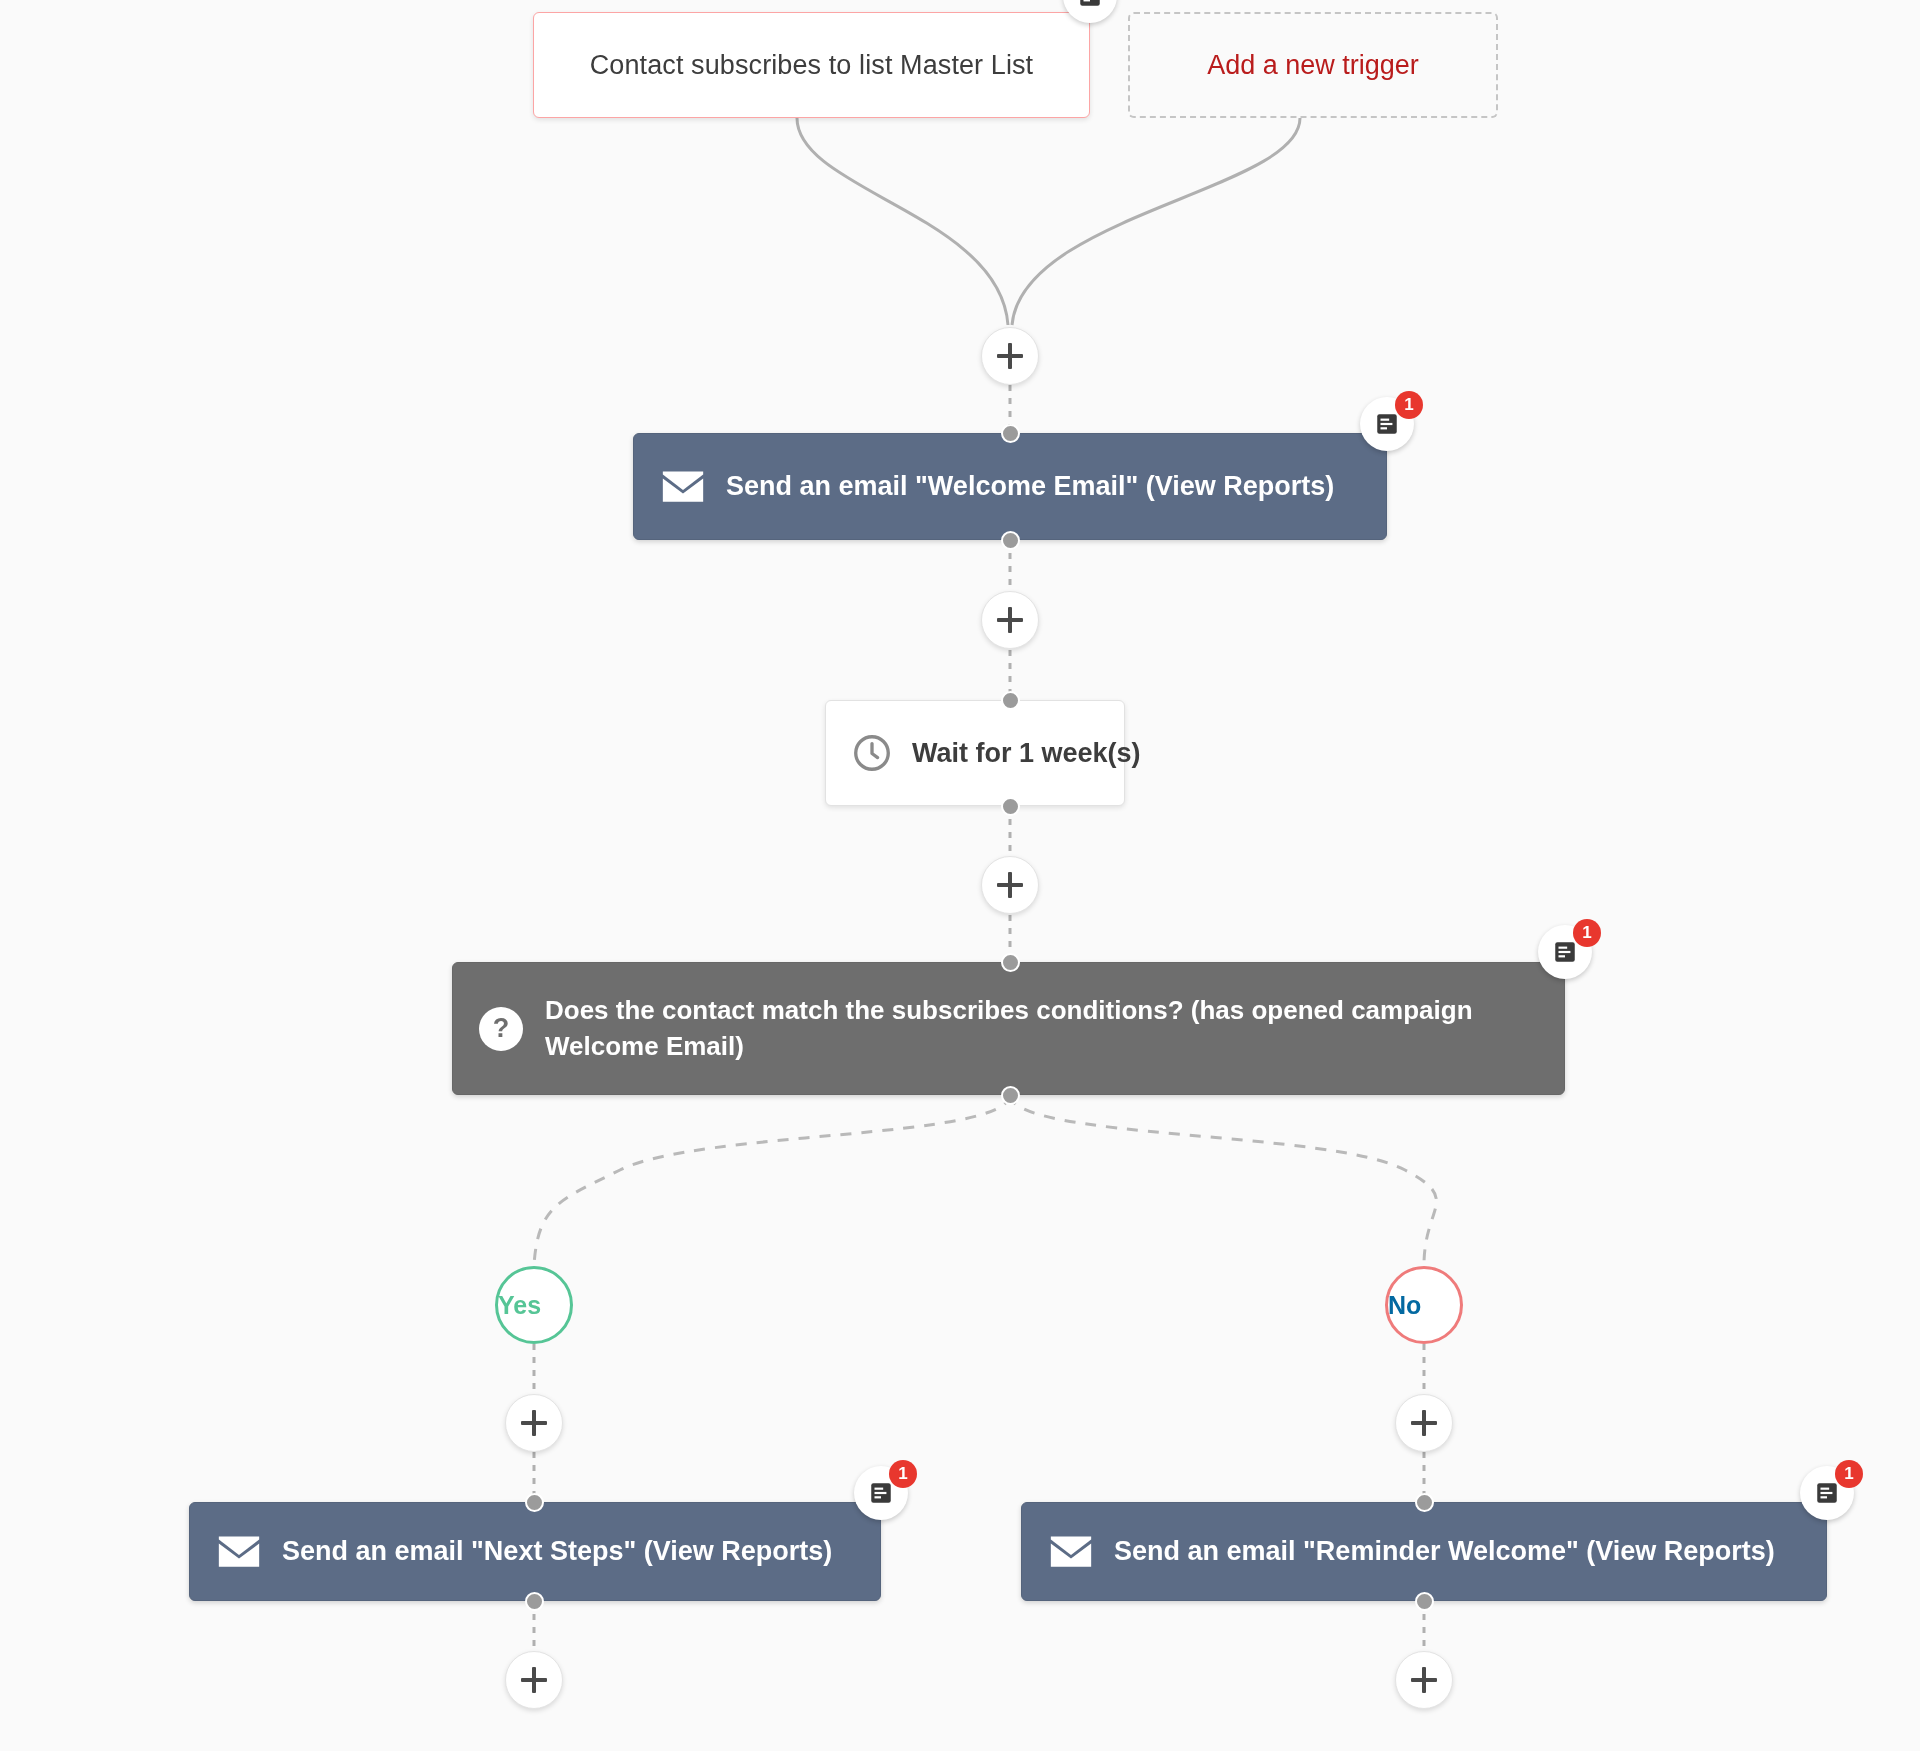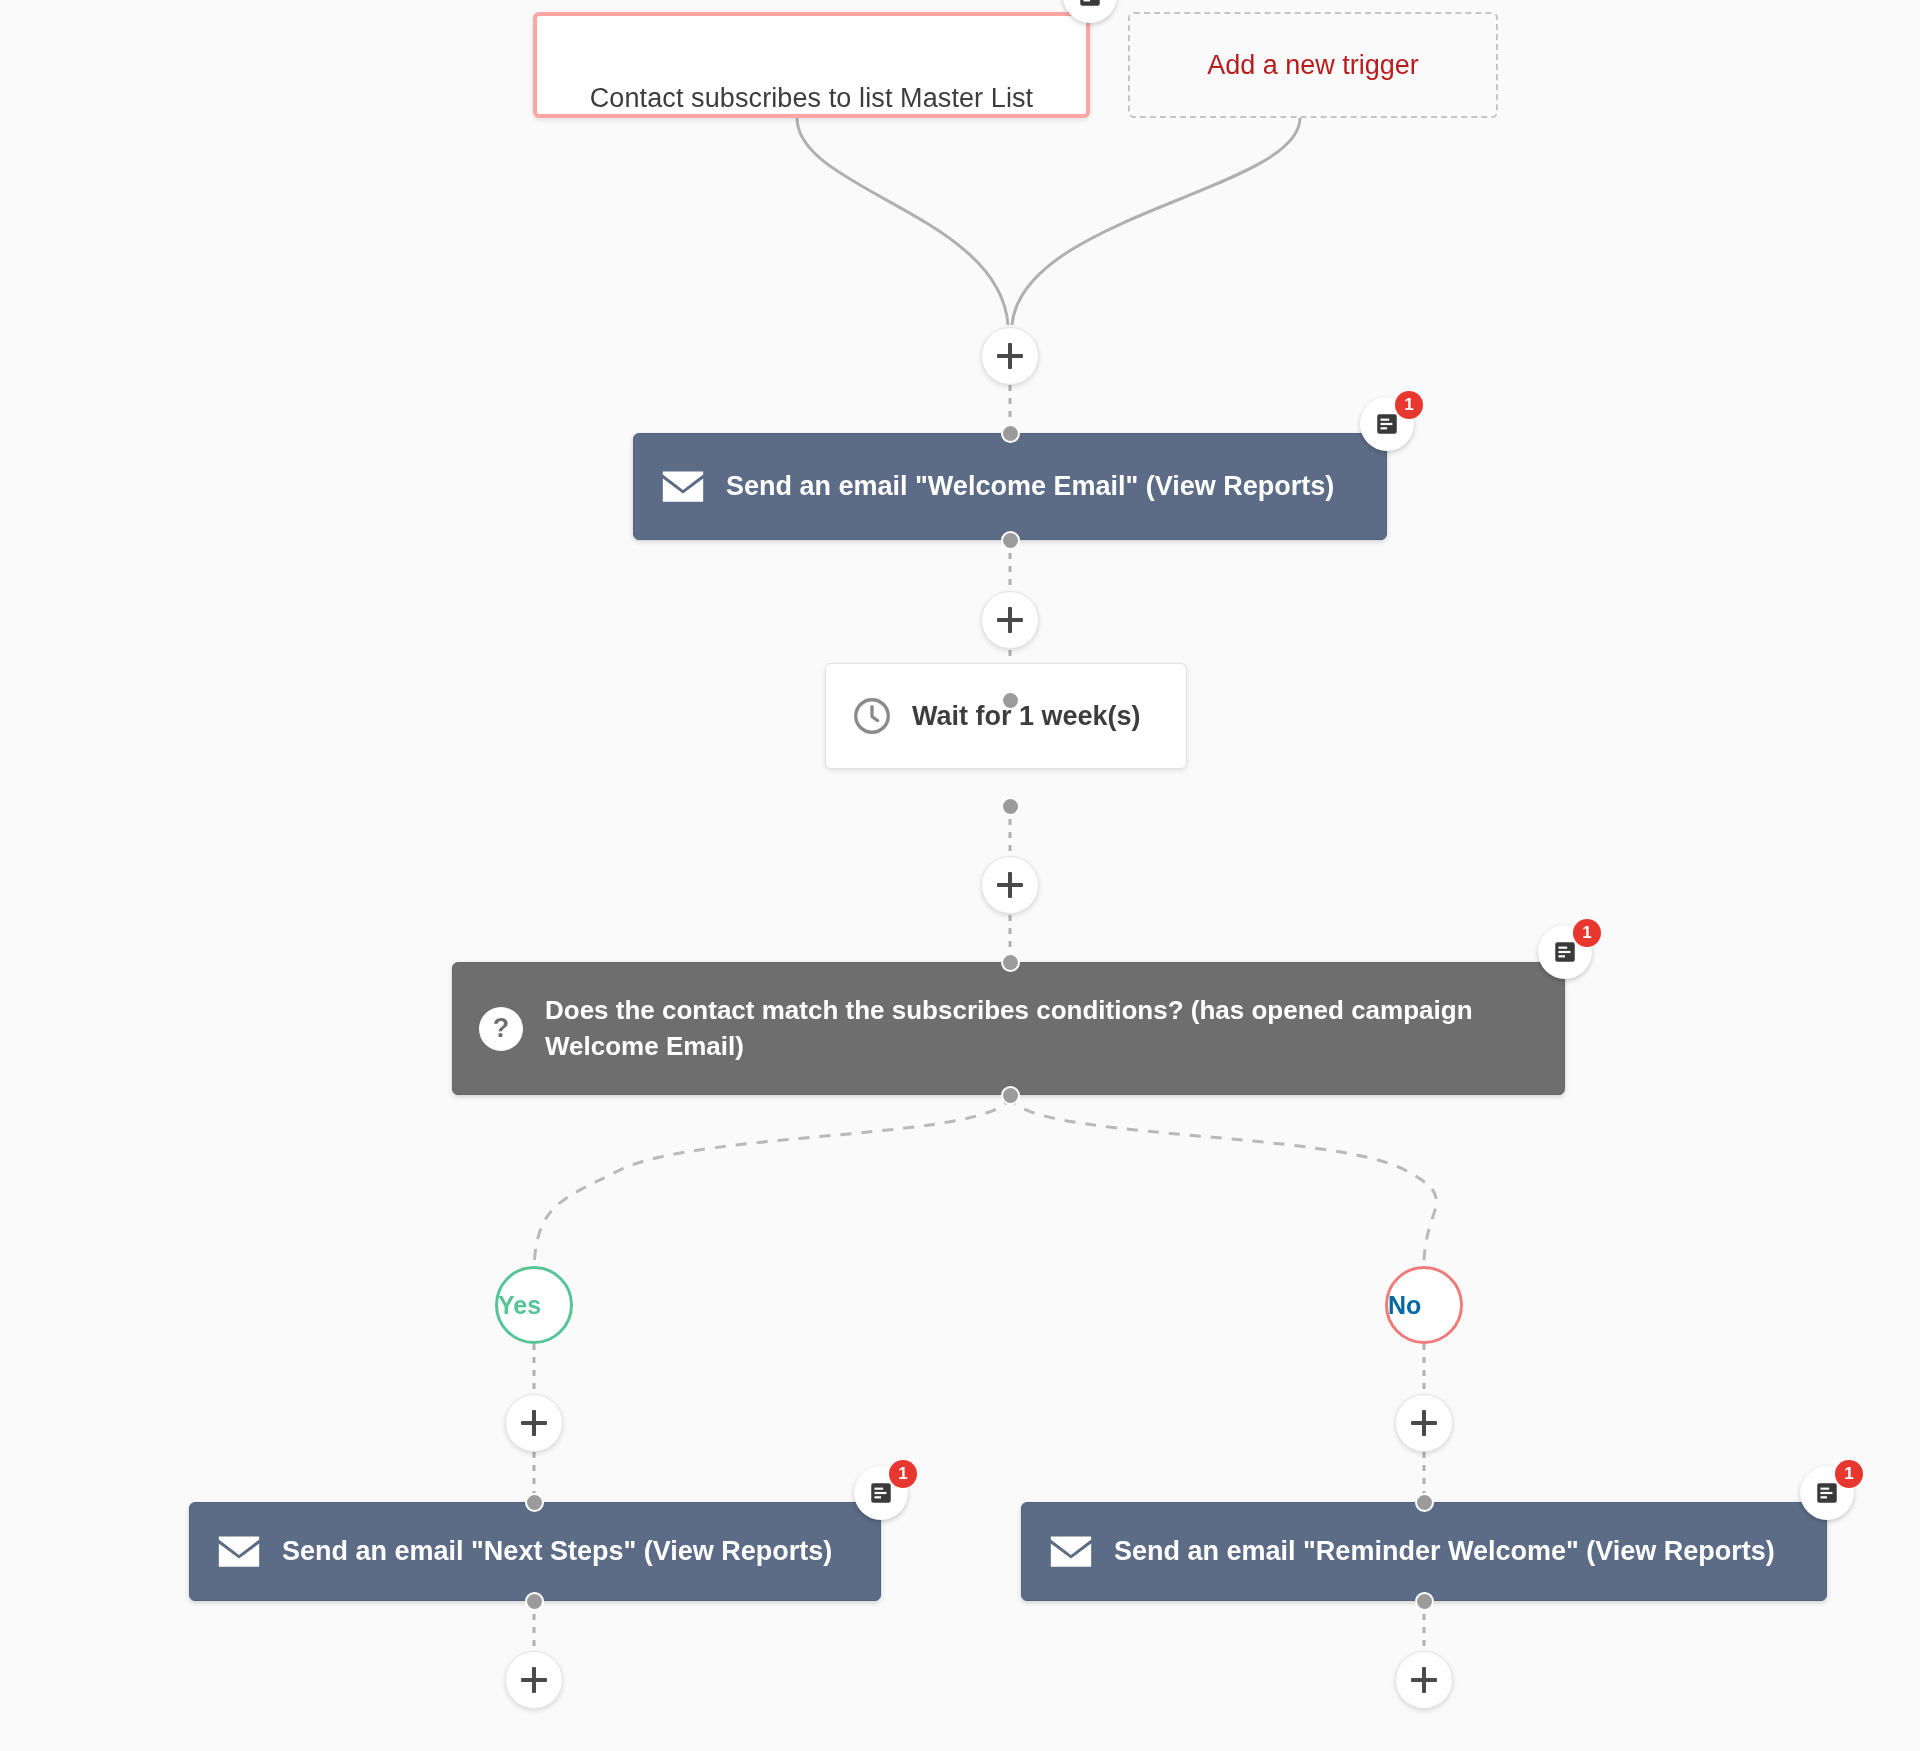--- a/index.html
+++ b/index.html
@@ -33,24 +33,23 @@
     position: absolute;
     box-sizing: border-box;
     border-radius: 6px;
     display: flex;
     align-items: center;
   }
 
   
   .card-white {
     background: #ffffff;
-    border: 4px solid #fca5a5;
+    border: 1px solid #fca5a5;
     box-shadow: 0 2px 5px rgba(0,0,0,0.10);
     justify-content: center;
-    align-items: flex-end;
   }
   .card-white .label {
     color: #3d3d3d;
     font-size: 27px;
     font-weight: 400;
     letter-spacing: 0.1px;
     white-space: nowrap;
   }
 
   
@@ -301,21 +300,21 @@
       <rect x="6" y="15" width="6" height="2" fill="#ffffff"></rect>
     </svg>
     <span class="count">1</span>
   </div>
 
   <div class="plus" style="left:1010px; top:620px;">
     <span class="bar-h"></span>
     <span class="bar-v"></span>
   </div>
 
-  <div class="node card-wait" style="left:825px; top:663px; width:362px; height:106px;">
+  <div class="node card-wait" style="left:825px; top:700px; width:300px; height:106px;">
     <span class="ico ico-clock">
       <svg width="42" height="42" viewBox="0 0 24 24">
         <circle cx="12" cy="12" r="9.3" fill="none" stroke="#8a8a8a" stroke-width="1.9"></circle>
         <path d="M12 6.6 L12 12.3 L15.2 14.6" fill="none" stroke="#8a8a8a" stroke-width="1.9" stroke-linecap="round" stroke-linejoin="round"></path>
       </svg>
     </span>
     <span class="label">Wait for 1 week(s)</span>
   </div>
   <div class="port" style="left:1010px; top:700px;"></div>
   <div class="port" style="left:1010px; top:806px;"></div>

